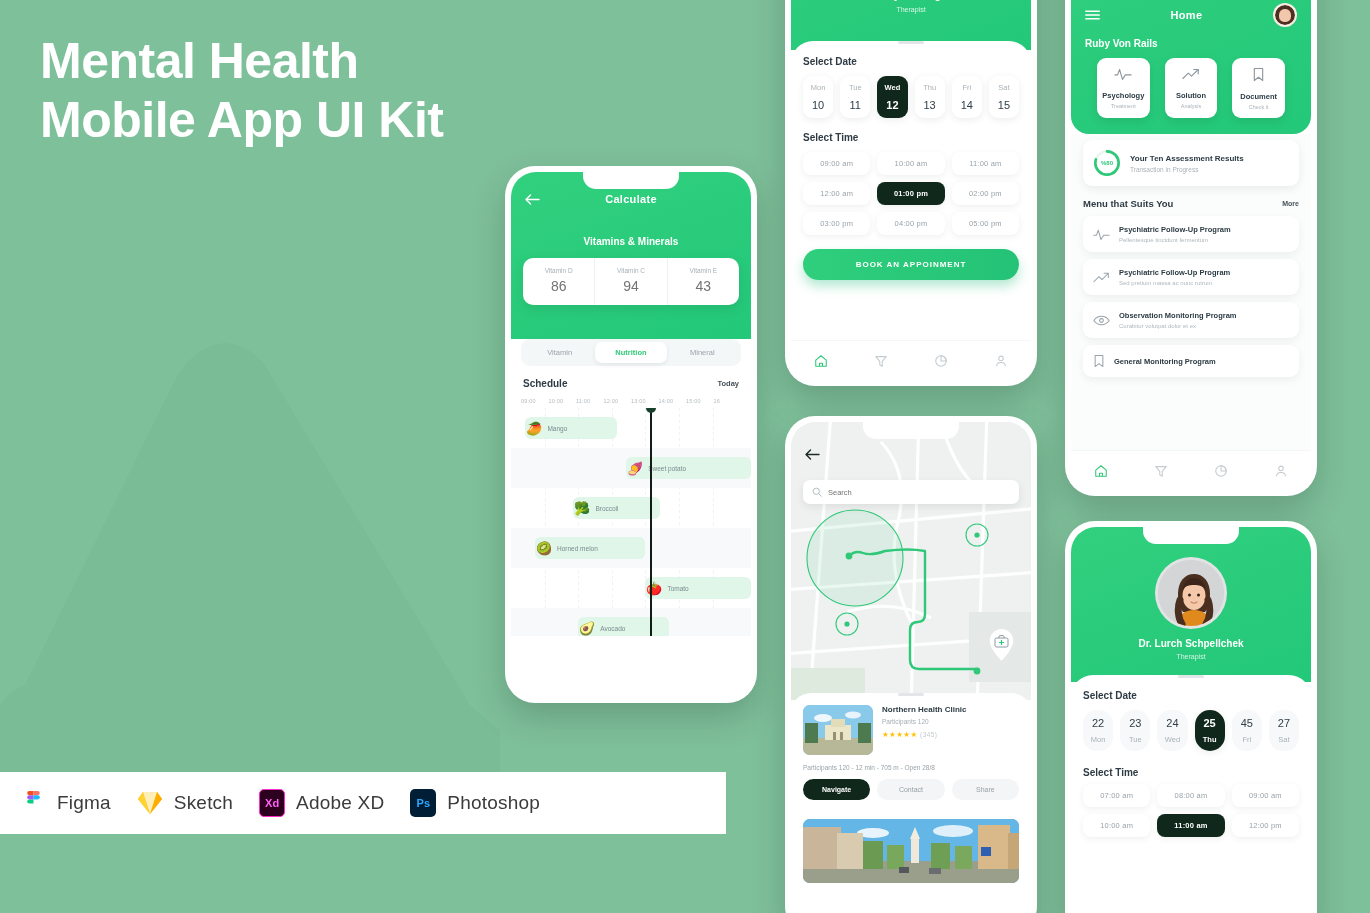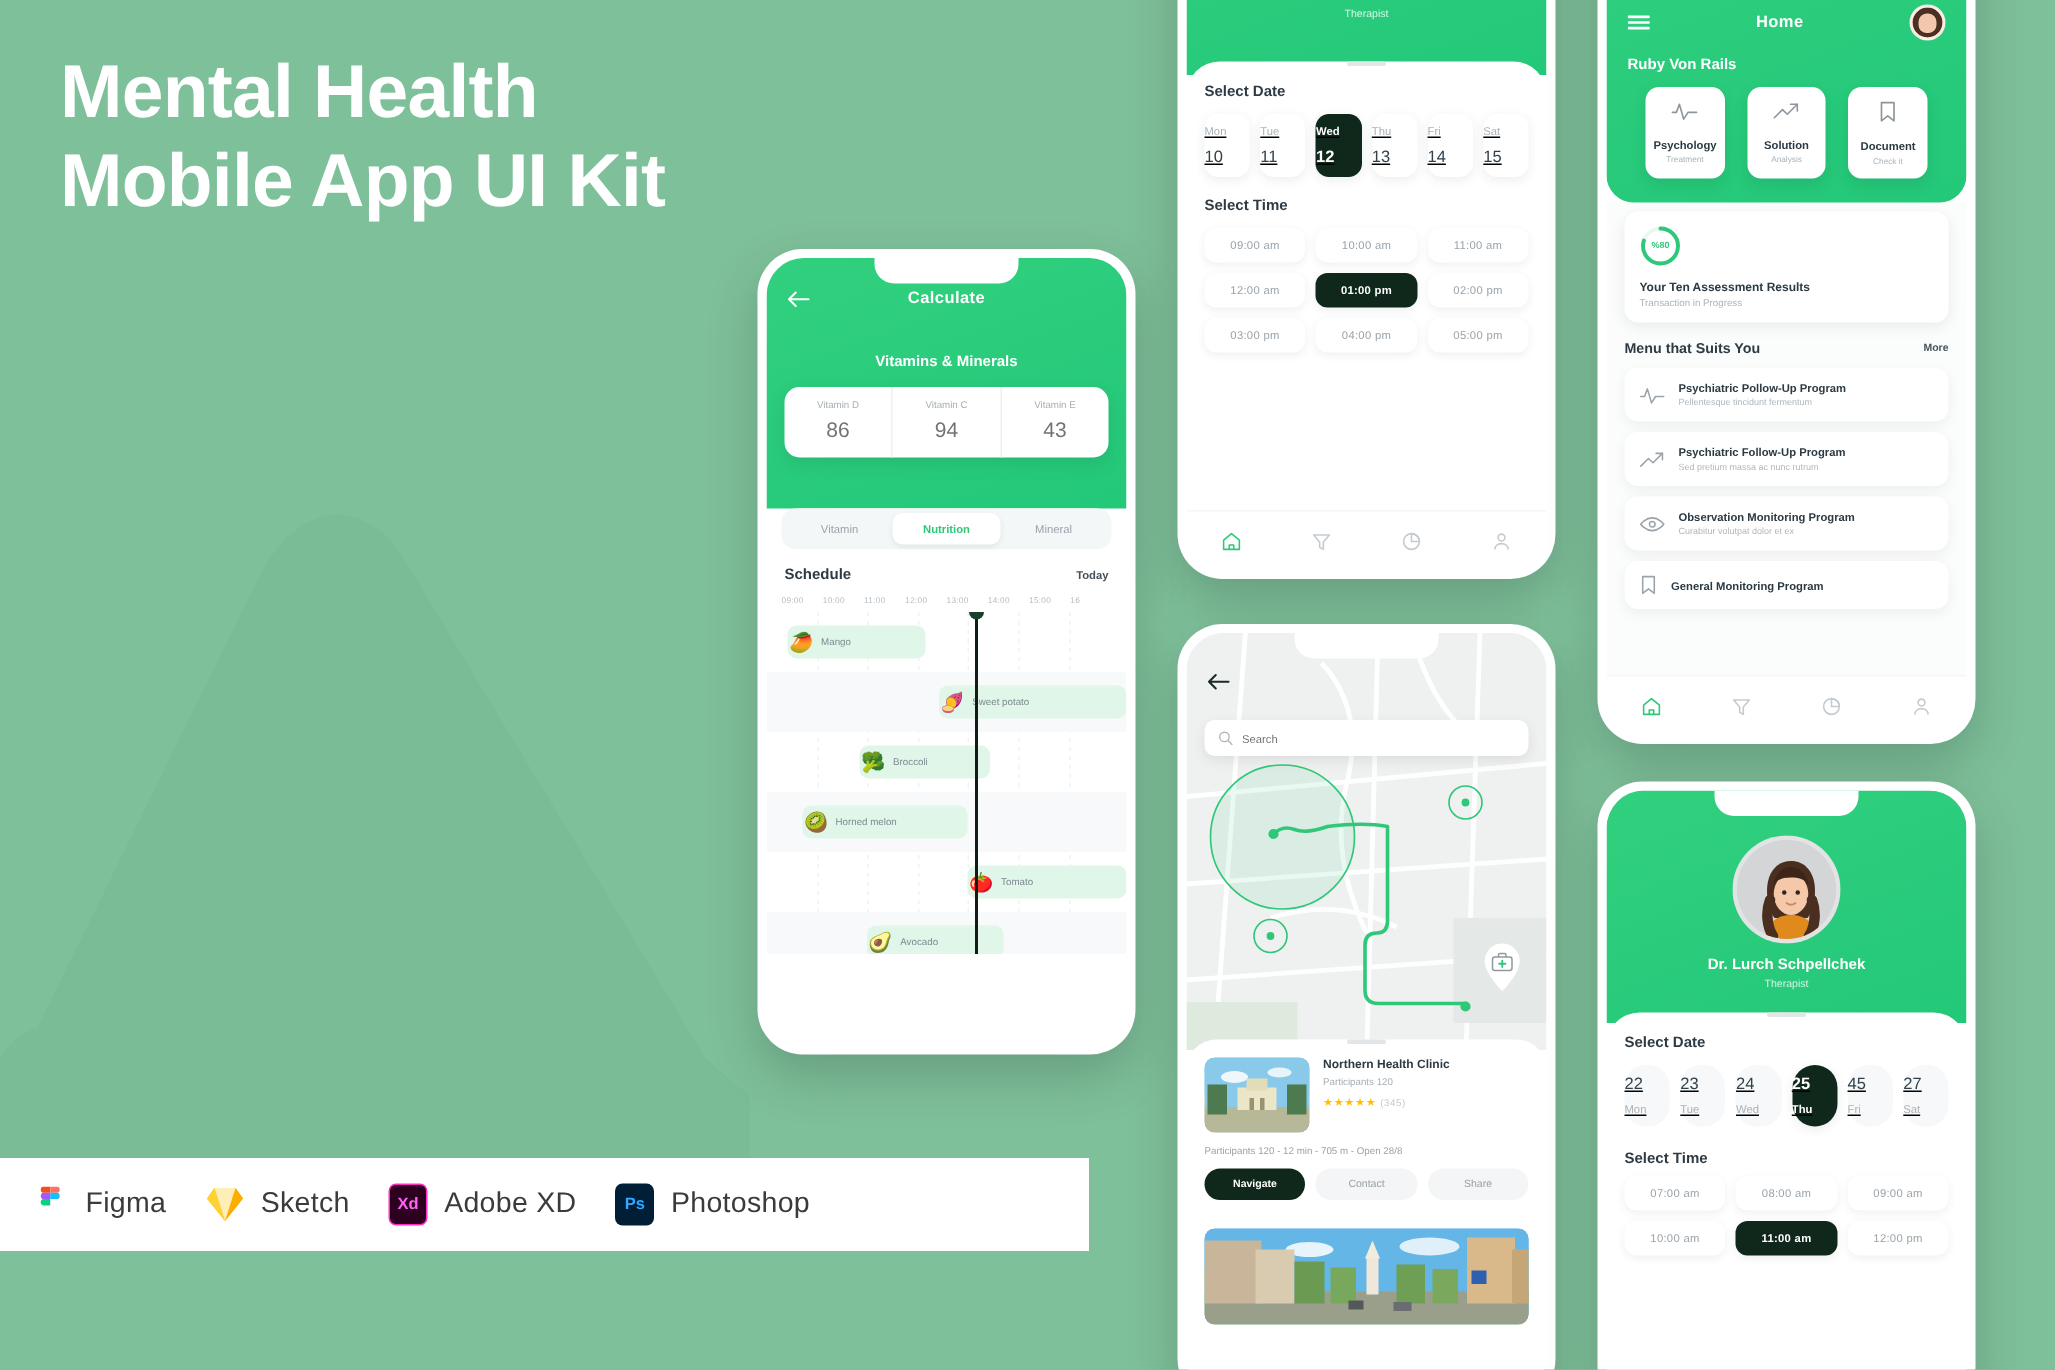--- a/index.html
+++ b/index.html
@@ -120,23 +120,22 @@
     background: #e2e6e9; margin: 7px auto 0;
   }
   .sec-title { font-size: 10px; font-weight: bold; color: #2f3b44; }
 
   
   .chip-row { display: flex; gap: 7px; }
   .chip {
     flex: 1; background: #fff;
     border-radius: 9px;
     box-shadow: 0 2px 7px rgba(40,60,50,0.09);
-    text-align: left;
+    text-align: center;
     padding: 7px 0;
-    text-decoration: underline;
   }
   .chip .dw { font-size: 7.5px; color: #a9b2b8; }
   .chip .dn { font-size: 11px; color: #31404a; margin-top: 7px; font-weight: 500; }
   .chip.sel { background: #10281c; }
   .chip.sel .dw, .chip.sel .dn { color: #ffffff; font-weight: bold; }
 
   .time-grid { display: grid; grid-template-columns: repeat(3,1fr); gap: 7px; }
   .time-slot {
     background: #fff; border-radius: 8px;
     box-shadow: 0 2px 6px rgba(40,60,50,0.08);
@@ -246,24 +245,24 @@
   .quick-card {
     flex: 1; background: #fff; border-radius: 9px;
     text-align: center; padding: 9px 2px 8px;
     box-shadow: 0 4px 10px rgba(20,70,45,0.13);
   }
   .quick-card .qt { font-size: 7.5px; color: #2b3a43; font-weight: bold; margin-top: 6px; }
   .quick-card .qs { font-size: 5.5px; color: #aab3b9; margin-top: 3px; }
 
   .assess-card {
     margin: -8px 12px 0; background: #fff;
-    border-radius: 9px; display: flex; 
+    border-radius: 9px; display: flex; align-items: center;
     gap: 9px; padding: 9px 10px;
     box-shadow: 0 3px 10px rgba(0,0,0,0.07);
-    position: relative; z-index: 6; flex-direction: column;
+    position: relative; z-index: 6;
   }
   .ring { width: 28px; height: 28px; position: relative; flex: 0 0 auto; }
   .ring .pct {
     position: absolute; inset: 0;
     display: flex; align-items: center; justify-content: center;
     font-size: 6px; font-weight: bold; color: #2ec878;
   }
   .assess-card .at { font-size: 8px; font-weight: bold; color: #2b3a43; }
   .assess-card .as { font-size: 6.5px; color: #aab3b9; margin-top: 3px; }
 
@@ -542,20 +541,21 @@
         <div class="time-slot">10:00 am</div>
         <div class="time-slot">11:00 am</div>
         <div class="time-slot">12:00 am</div>
         <div class="time-slot sel">01:00 pm</div>
         <div class="time-slot">02:00 pm</div>
         <div class="time-slot">03:00 pm</div>
         <div class="time-slot">04:00 pm</div>
         <div class="time-slot">05:00 pm</div>
       </div>
 
+      <div class="cta" style="margin-top:14px;">BOOK AN APPOINMENT</div>
     </div>
 
     <div class="tabbar">
       <span class="ico">
         <svg width="14" height="14" viewBox="0 0 16 16" fill="none" stroke="#2ec878" stroke-width="1.2" stroke-linejoin="round">
             <path d="M2 7 8 2l6 5v7H2z"></path>
             <path d="M6.3 14v-3.4h3.4V14"></path>
           </svg>
       </span>
       <span class="ico">

